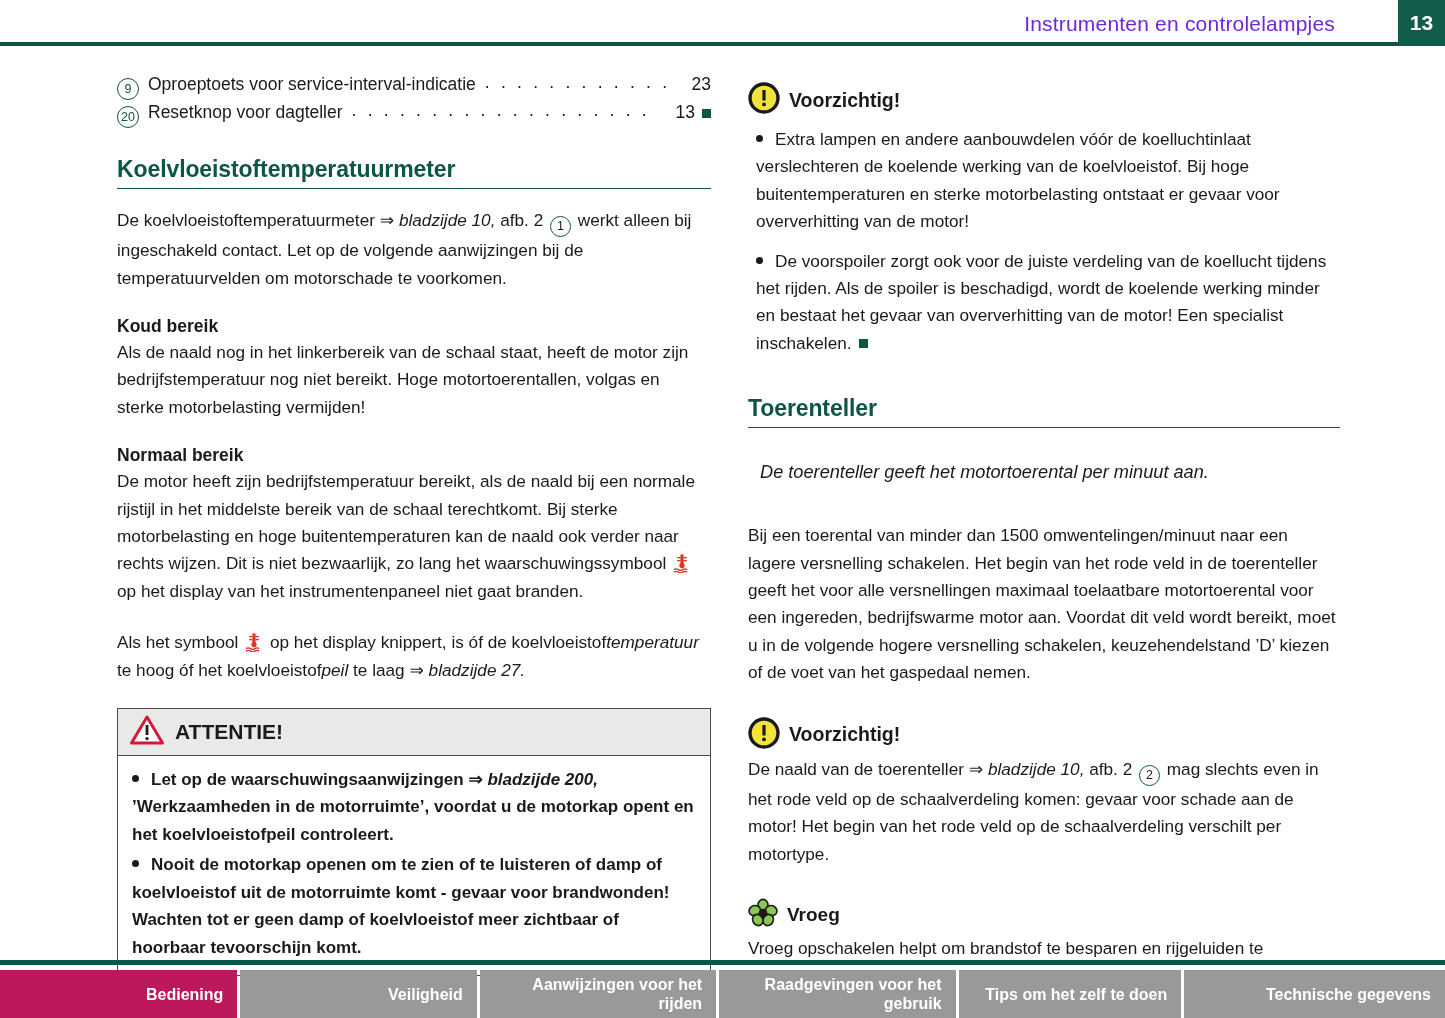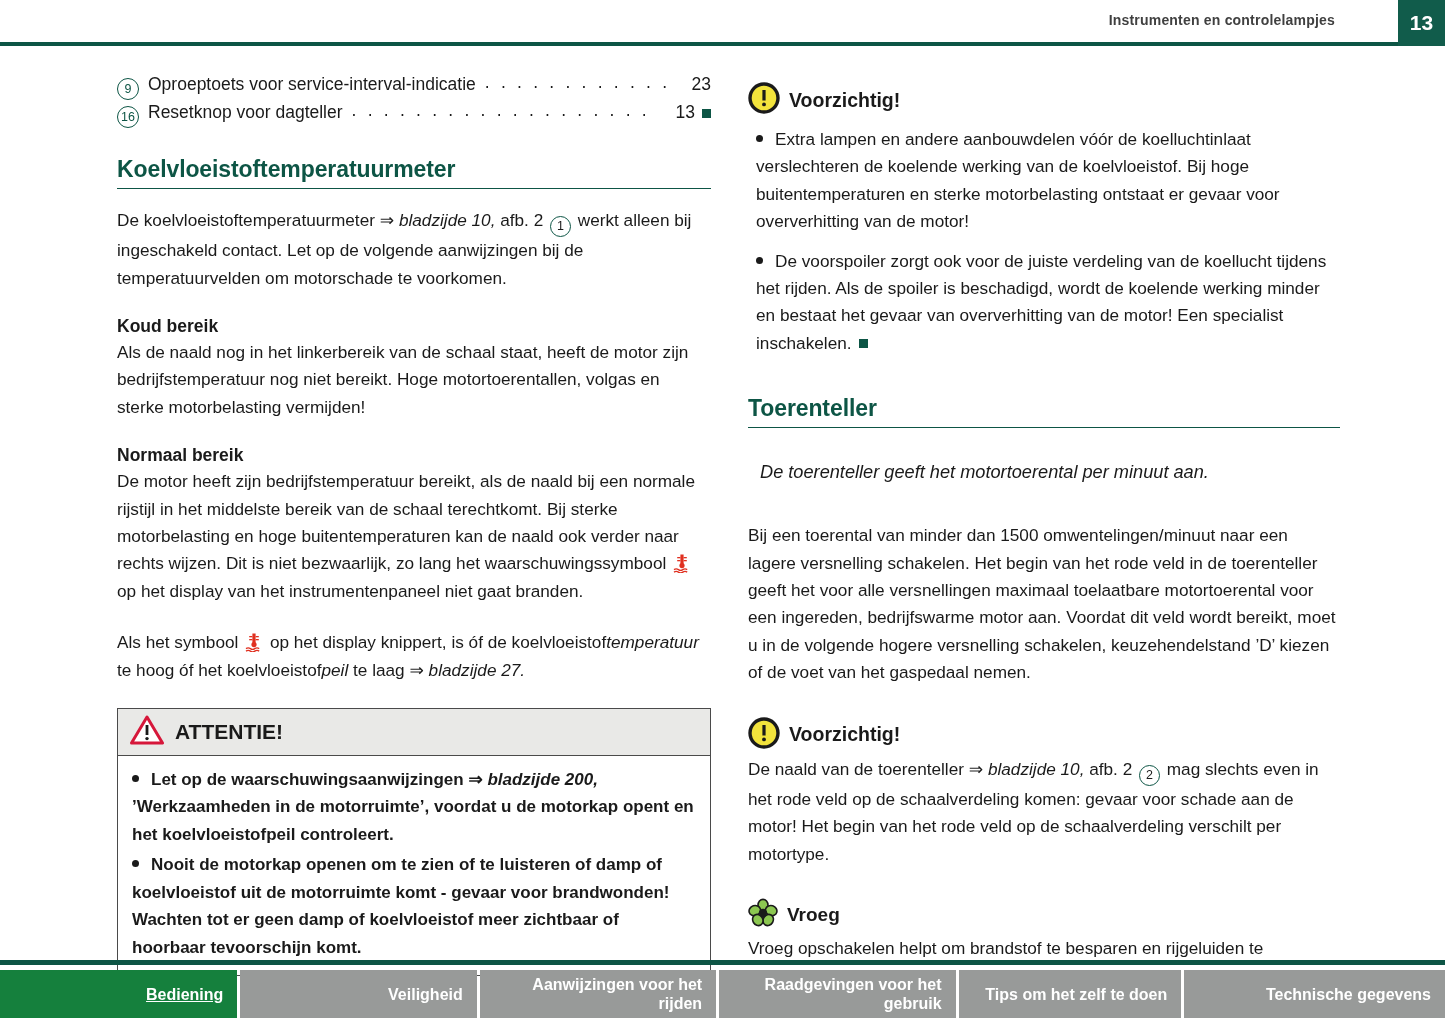--- a/index.html
+++ b/index.html
@@ -28,23 +28,23 @@
     left: 0;
     top: 42px;
     width: 1410px;
     height: 4px;
     background: #0d5545;
   }
   .header-title {
     position: absolute;
     right: 110px;
     top: 12px;
-    font-size: 14px;
-    font-weight: bold;
-    color: #404040;
+    font-size: 21px;
+    font-weight: normal;
+    color: #6d28d9;
     letter-spacing: 0.2px;
     white-space: nowrap;
   }
   .page-num-box {
     position: absolute;
     right: 0;
     top: 0;
     width: 47px;
     height: 46px;
     background: #115c4b;
@@ -276,42 +276,42 @@
     display: flex;
     align-items: center;
     justify-content: flex-end;
     text-align: right;
     padding: 0 14px 0 14px;
     box-sizing: border-box;
     margin-right: 3px;
     line-height: 19px;
   }
   .ftab:last-child { margin-right: 0; }
-  .ftab.active { background: #15803d; text-decoration: underline; }
+  .ftab.active { background: #be185d; }
 </style>
 </head>
 <body>
 
 <div class="header">
   <div class="header-title">Instrumenten en controlelampjes</div>
   <div class="header-rule"></div>
   <div class="page-num-box">13</div>
 </div>
 
 <div class="col-left">
 
   <div class="toc-row">
     <span class="toc-num">9</span>
     <span class="toc-label">Oproeptoets voor service-interval-indicatie</span>
     <span class="toc-dots">. . . . . . . . . . . . . . . . . . . . . . . . . . . . . . . . . . . . . . . .</span>
     <span class="toc-page">23</span>
   </div>
 
   <div class="toc-row">
-    <span class="toc-num">16</span>
+    <span class="toc-num">20</span>
     <span class="toc-label">Resetknop voor dagteller</span>
     <span class="toc-dots">. . . . . . . . . . . . . . . . . . . . . . . . . . . . . . . . . . . . . . . .</span>
     <span class="toc-page">13</span>
     <span class="endmark"></span>
   </div>
 
   <div class="sp-30"></div>
 
   <h2 class="sec-head">Koelvloeistoftemperatuurmeter</h2>
 

